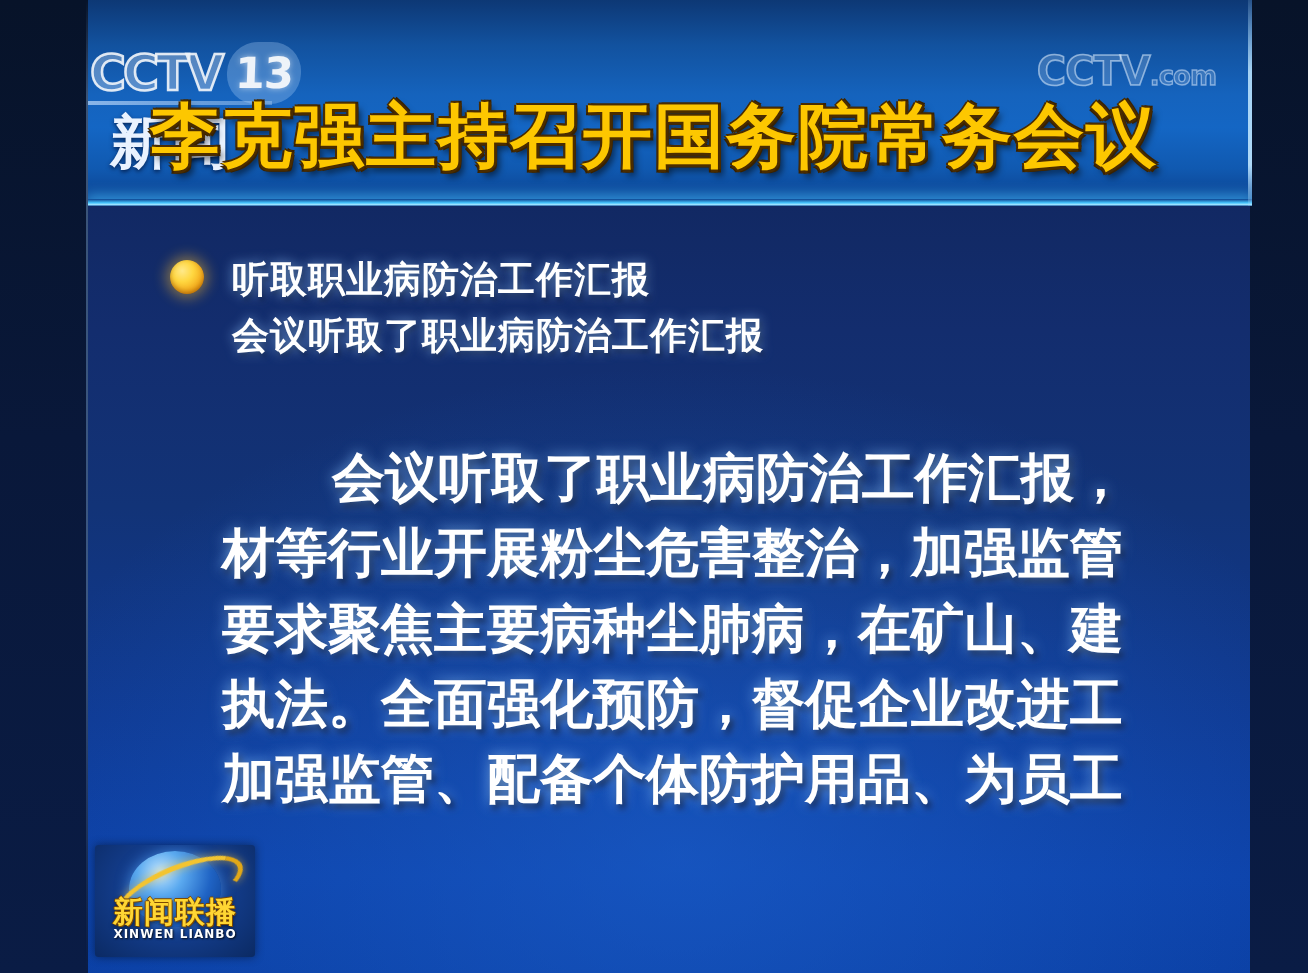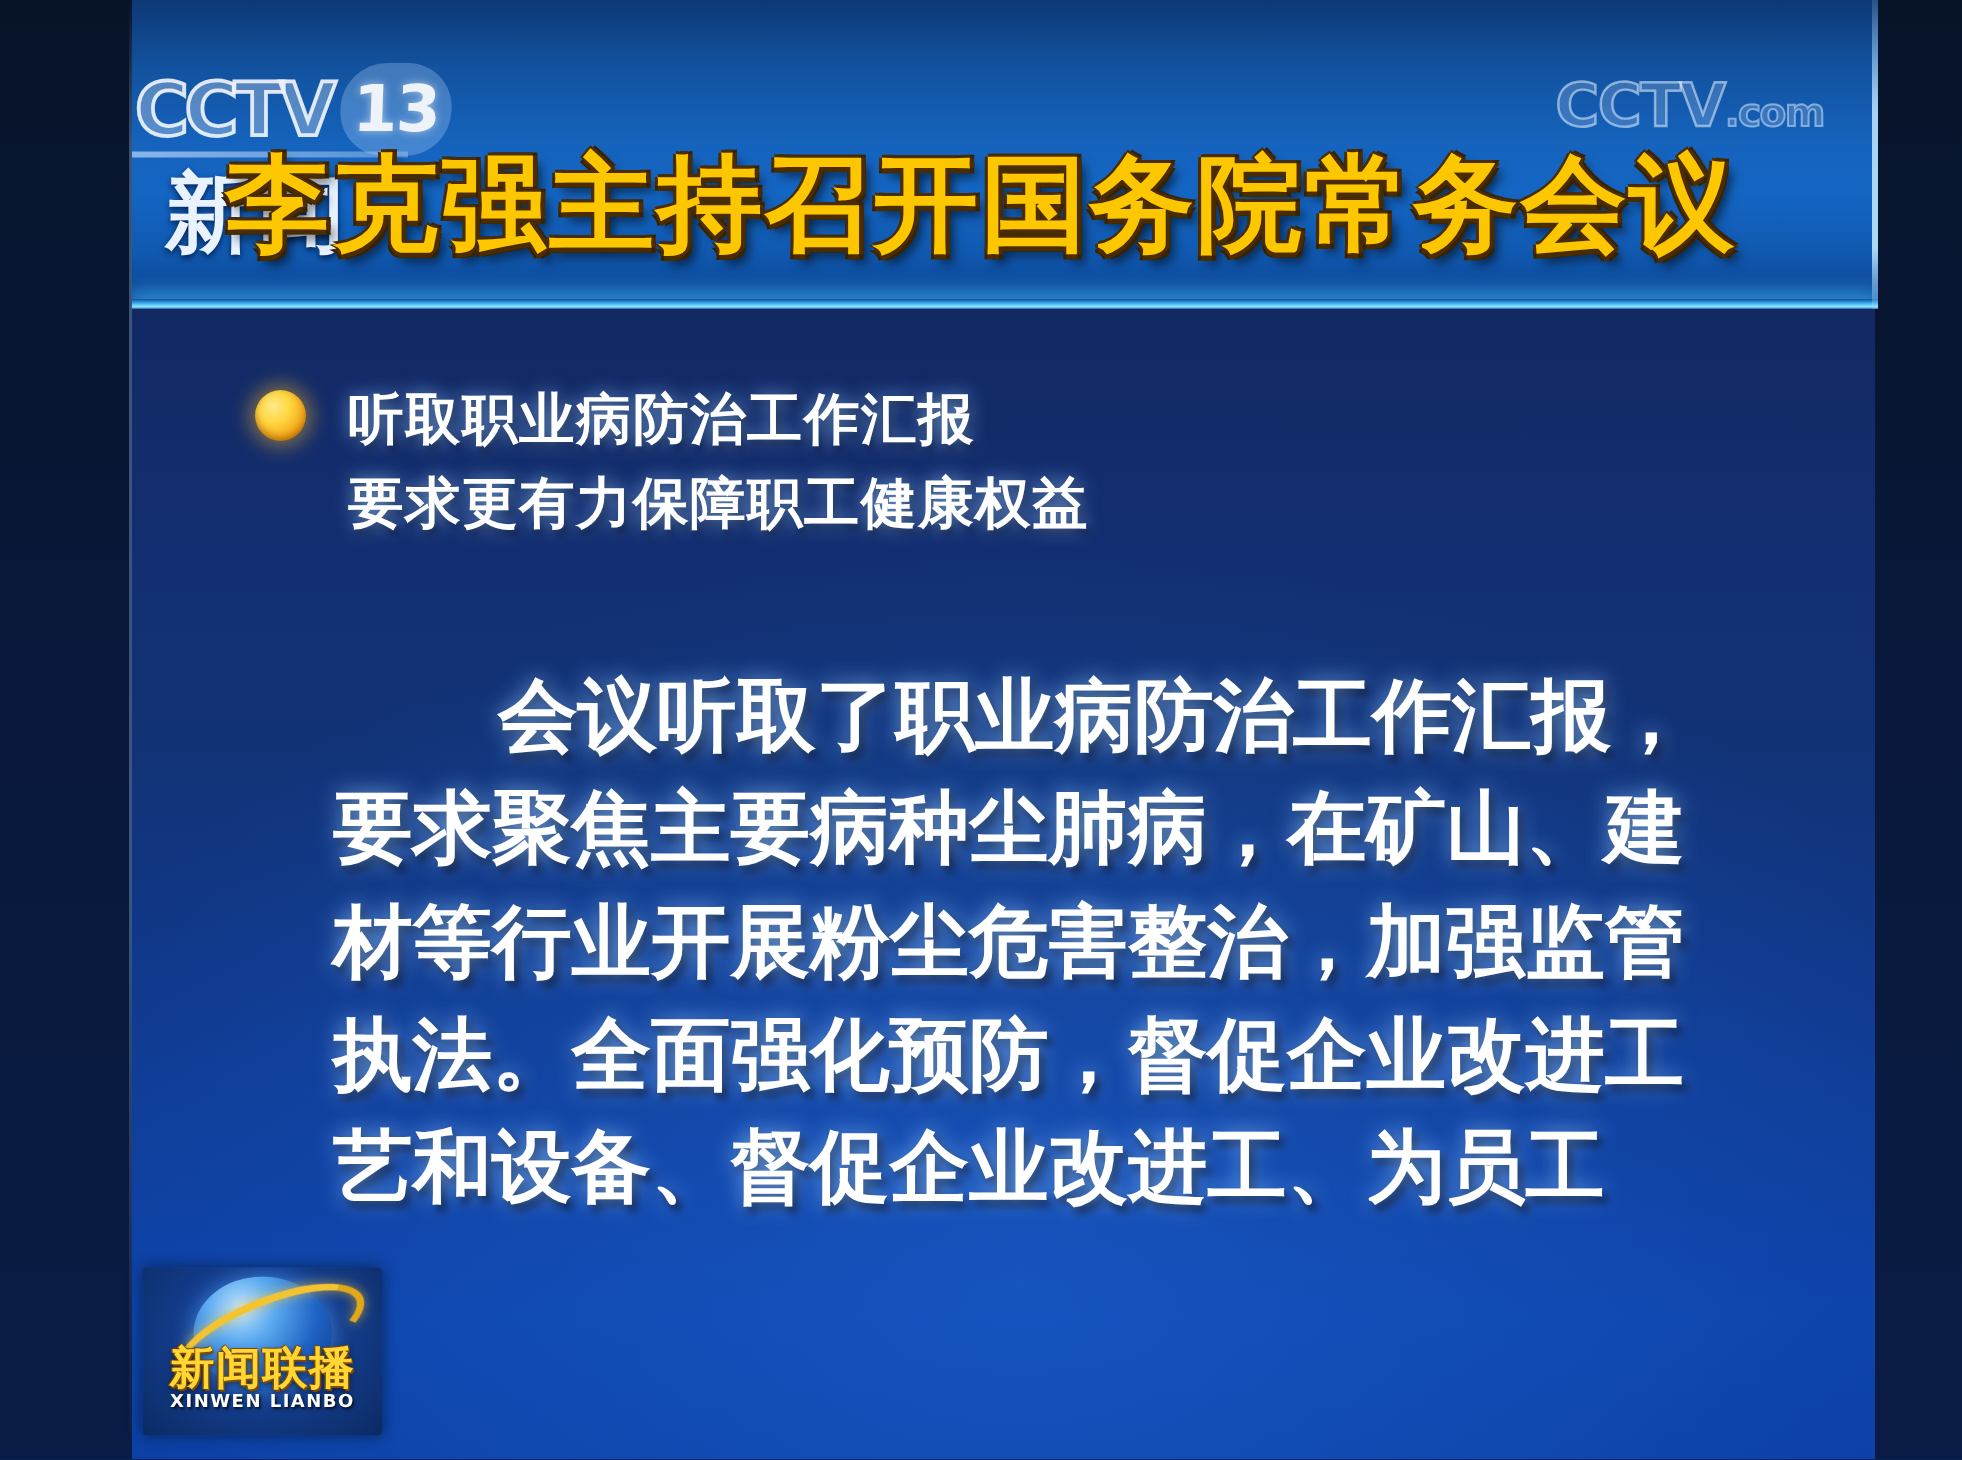--- a/index.html
+++ b/index.html
@@ -230,30 +230,30 @@
   <div class="watermark">
     <span>CCTV</span><span class="dom">.com</span>
   </div>
 
   <div class="headline">李克强主持召开国务院常务会议</div>
 
   <div class="sub-block">
     <div class="bullet"></div>
     <div class="sub-lines">
       <div>听取职业病防治工作汇报</div>
-      <div>要求更有力保障职工健康权益</div>
+      <div>会议听取了职业病防治工作汇报</div>
     </div>
   </div>
 
   <div class="body-text">
     <span class="ln indent">会议听取了职业病防治工作汇报，</span>
+    <span class="ln">材等行业开展粉尘危害整治，加强监管</span>
     <span class="ln">要求聚焦主要病种尘肺病，在矿山、建</span>
-    <span class="ln">材等行业开展粉尘危害整治，加强监管</span>
     <span class="ln">执法。全面强化预防，督促企业改进工</span>
-    <span class="ln">艺和设备、督促企业改进工、为员工</span>
+    <span class="ln">加强监管、配备个体防护用品、为员工</span>
   </div>
 
   <div class="bug">
     <div class="globe"></div>
     <div class="bug-cn">新闻联播</div>
     <div class="bug-en">XINWEN LIANBO</div>
   </div>
 
 </div>
 

